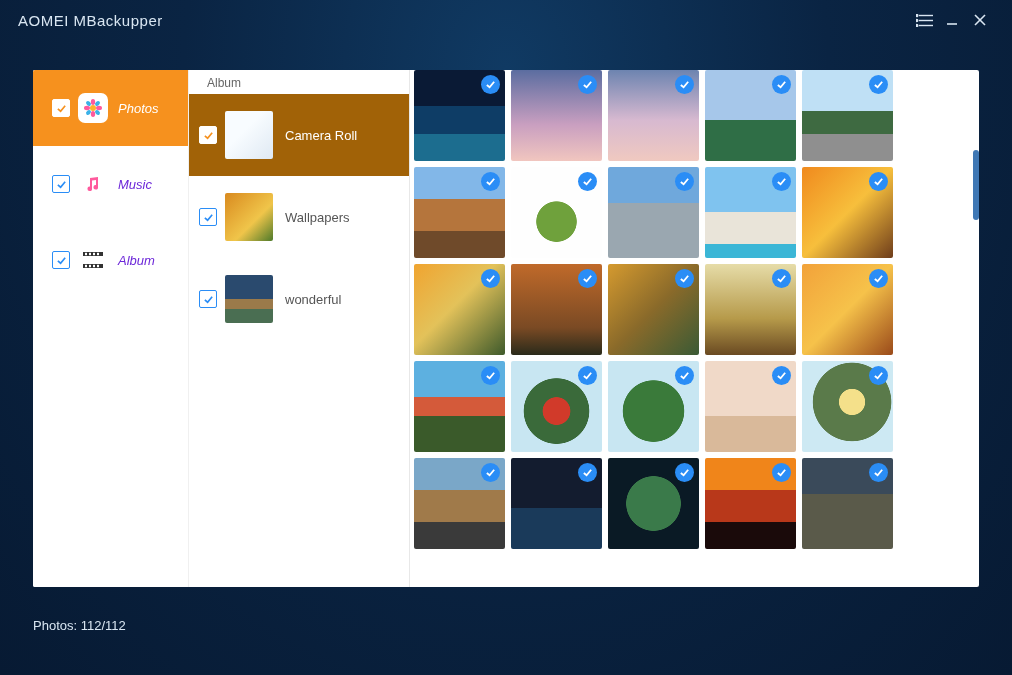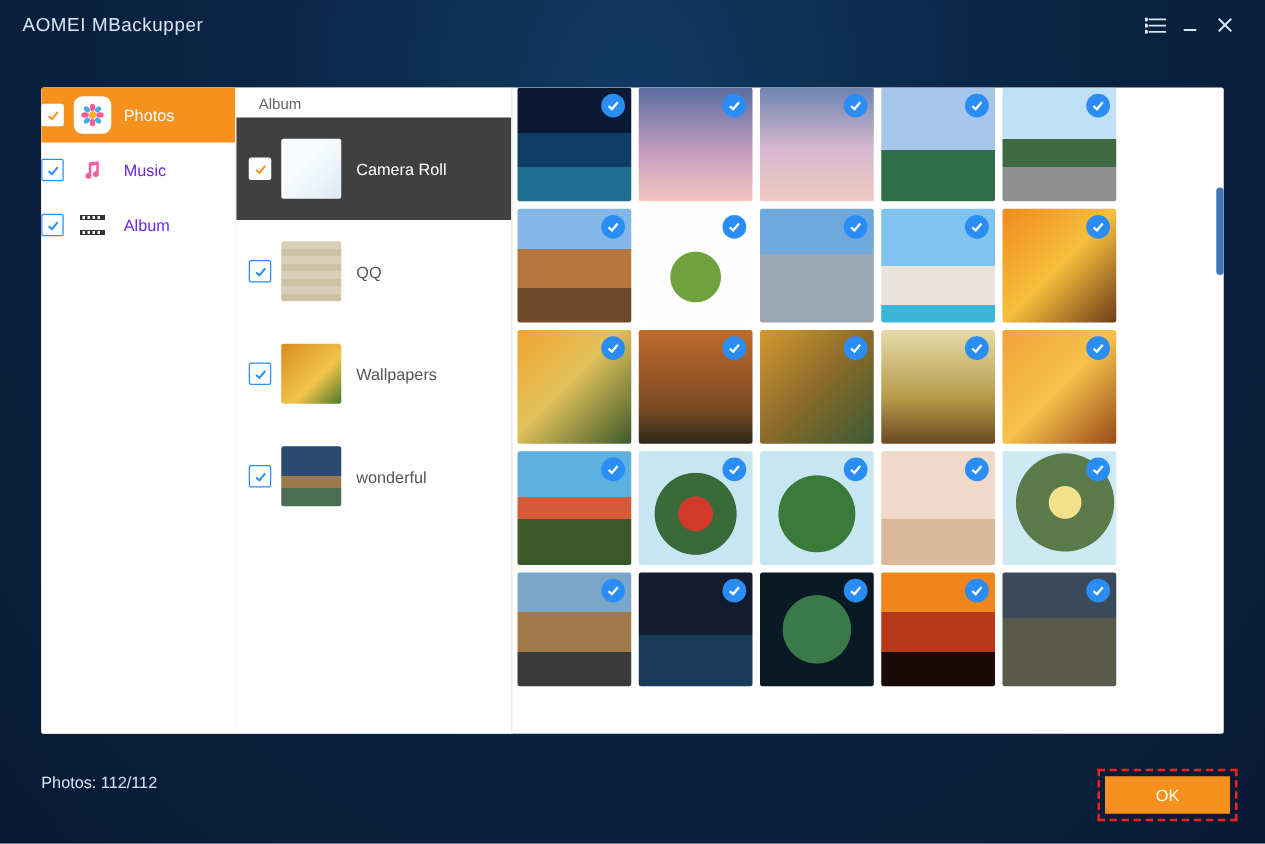--- a/index.html
+++ b/index.html
@@ -12,33 +12,33 @@
   
   .titlebar { height: 40px; display: flex; align-items: center; padding: 0 18px; color: #d9e6f2; font-size: 15px; letter-spacing: .5px; }
   .titlebar .spacer { flex: 1; }
   .titlebar .tb-btn { width: 28px; height: 28px; display: flex; align-items: center; justify-content: center; cursor: pointer; color: #d9e6f2; }
 
   
   .panel { position: absolute; left: 33px; top: 70px; width: 946px; height: 517px; background: #fff; border-radius: 2px; display: flex; overflow: hidden; }
 
   
   .cats { width: 156px; background: #fff; border-right: 1px solid #f0f0f0; }
-  .cat-item { height: 44px; display: flex; align-items: center; padding-left: 0; cursor: pointer; }
+  .cat-item { height: 76px; display: flex; align-items: center; padding-left: 19px; cursor: pointer; font-style: italic; }
   .cat-item.active { background: #f6911e; color: #fff; }
   .cat-item .ck { width: 18px; height: 18px; flex: 0 0 18px; }
   .cat-item .ico { width: 30px; height: 30px; border-radius: 7px; background: #f2f2f2; margin: 0 10px 0 8px; display: flex; align-items: center; justify-content: center; font-size: 17px; }
   .cat-item .lbl { font-size: 13px; color: #6d28d9; }
   .cat-item.active .lbl { color: #fff; }
   .cat-item.active .ico { background: #fff; }
 
   
   .albums { width: 221px; background: #fff; border-right: 1px solid #e8e8e8; overflow: hidden; }
   .album-header { height: 24px; font-size: 12px; color: #666; padding: 6px 0 0 18px; }
   .album-item { height: 82px; display: flex; align-items: center; padding: 0 10px; cursor: pointer; }
-  .album-item.active { background: #404040; color: #fff; }
+  .album-item.active { background: #a16207; color: #fff; }
   .album-item .ck { width: 18px; height: 18px; flex: 0 0 18px; }
   .album-item .thumb { width: 48px; height: 48px; margin: 0 12px 0 8px; border-radius: 2px; }
   .album-item .lbl { font-size: 13px; color: #555; }
   .album-item.active .lbl { color: #fff; }
 
   
   .gridwrap { flex: 1; display: flex; flex-direction: column; position: relative; }
   .datehdr { height: 22px; display: flex; align-items: center; font-size: 12px; color: #7a7a7a; padding-left: 6px; }
   .datehdr .ck { width: 15px; height: 15px; margin-right: 5px; }
   .grid { flex: 1; overflow: hidden; padding: 0 4px 6px 4px; }
@@ -175,29 +175,20 @@
             </span>
             <span class="thumb" style="background:linear-gradient(135deg,#f8fcff 40%,#dfe9f3 100%)"></span>
             <span class="lbl">Camera Roll</span>
           </div>
           <div class="album-item">
             <span class="ck">
               <svg viewBox="0 0 12 12">
                 <path d="M2 6.5 L5 9 L10 3" stroke="#2a8df6" stroke-width="1.8" fill="none"></path>
               </svg>
             </span>
-            <span class="thumb" style="background:repeating-linear-gradient(180deg,#d9cfb8 0 6px,#cdc2a6 6px 12px)"></span>
-            <span class="lbl">QQ</span>
-          </div>
-          <div class="album-item">
-            <span class="ck">
-              <svg viewBox="0 0 12 12">
-                <path d="M2 6.5 L5 9 L10 3" stroke="#2a8df6" stroke-width="1.8" fill="none"></path>
-              </svg>
-            </span>
             <span class="thumb" style="background:linear-gradient(135deg,#d98a1f,#f0c54a 60%,#4e7a2a)"></span>
             <span class="lbl">Wallpapers</span>
           </div>
           <div class="album-item">
             <span class="ck">
               <svg viewBox="0 0 12 12">
                 <path d="M2 6.5 L5 9 L10 3" stroke="#2a8df6" stroke-width="1.8" fill="none"></path>
               </svg>
             </span>
             <span class="thumb" style="background:linear-gradient(180deg,#2a4a6e 0 50%,#9b7a4a 50% 70%,#4a6e52 70% 100%)"></span>
@@ -395,16 +386,13 @@
           </div>
         </div>
       <div class="vscroll"></div>
     </div>
   </div>
 
   <div class="footer">
     <span class="count">Photos: 112/112</span>
     <span class="spacer"></span>
   </div>
-  <div class="okwrap">
-    <div class="okbtn">OK</div>
-  </div>
 </div>
 
 </body></html>

